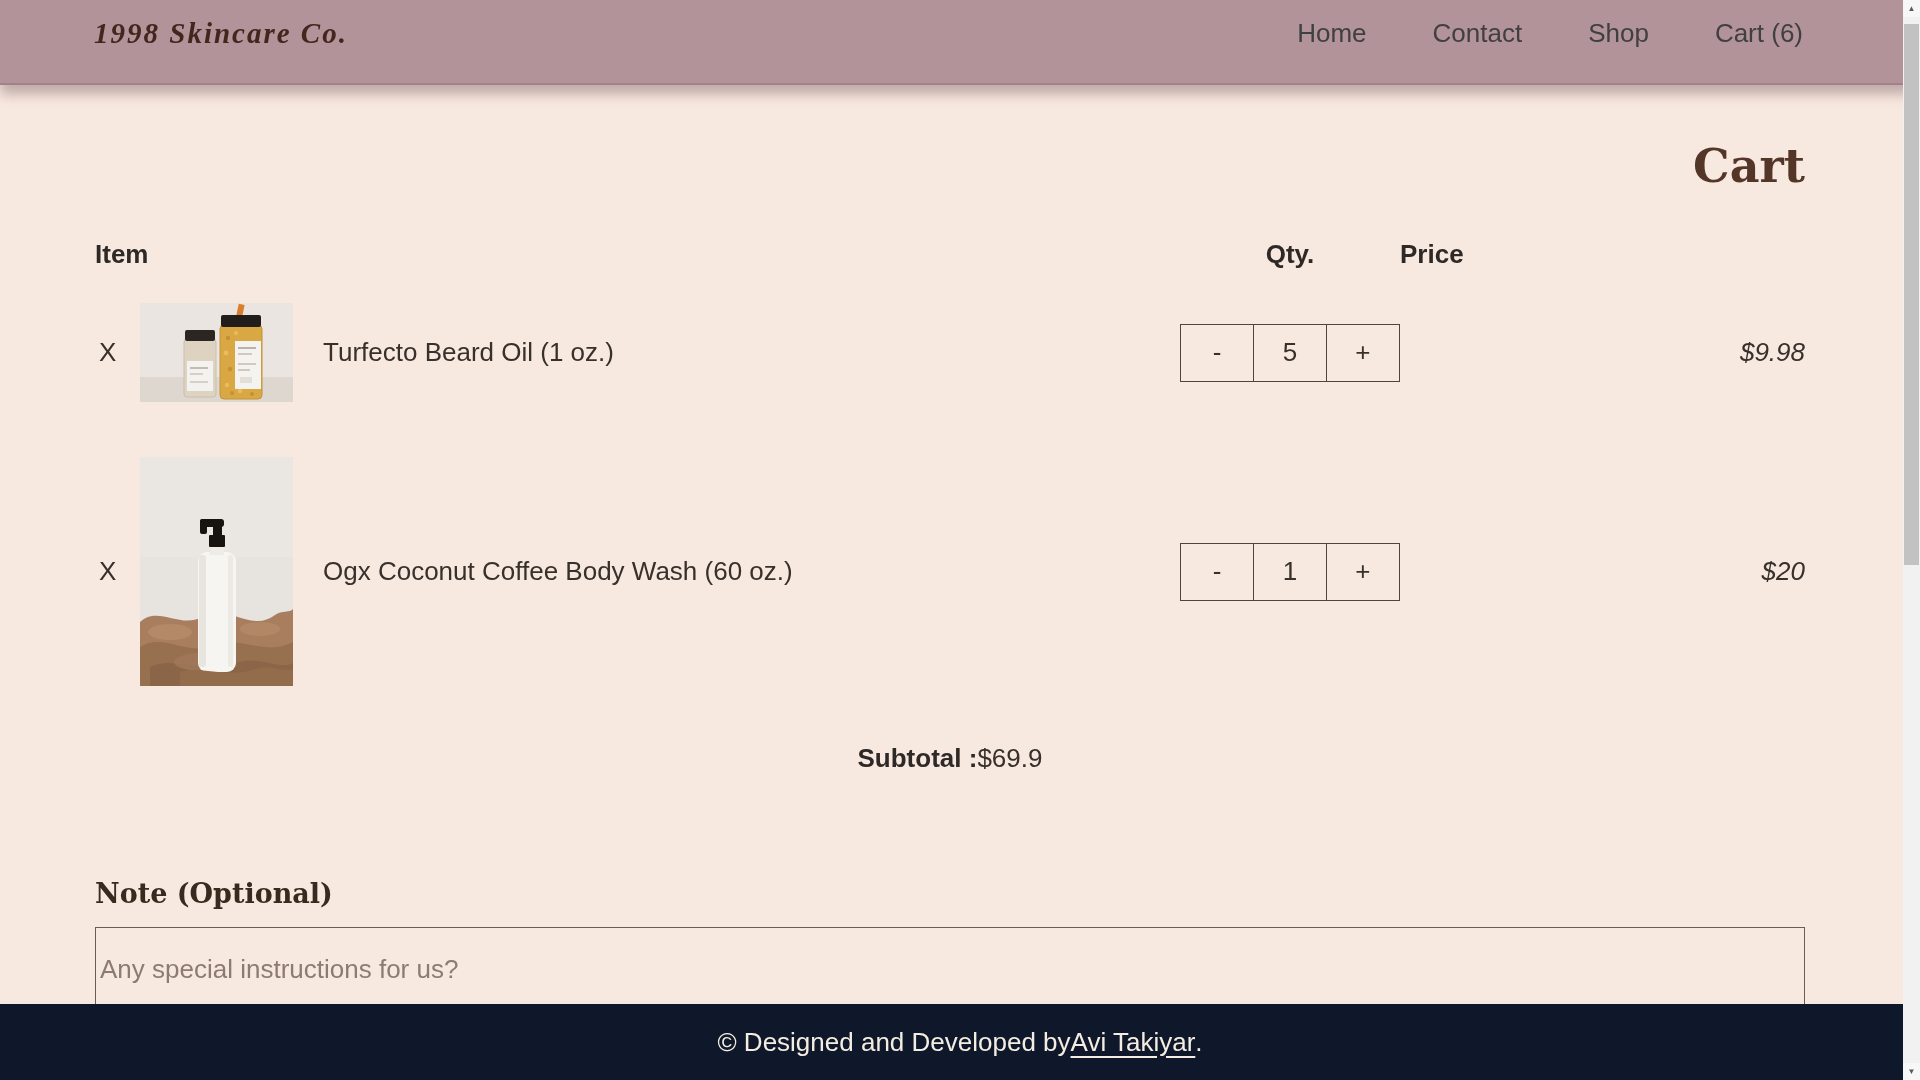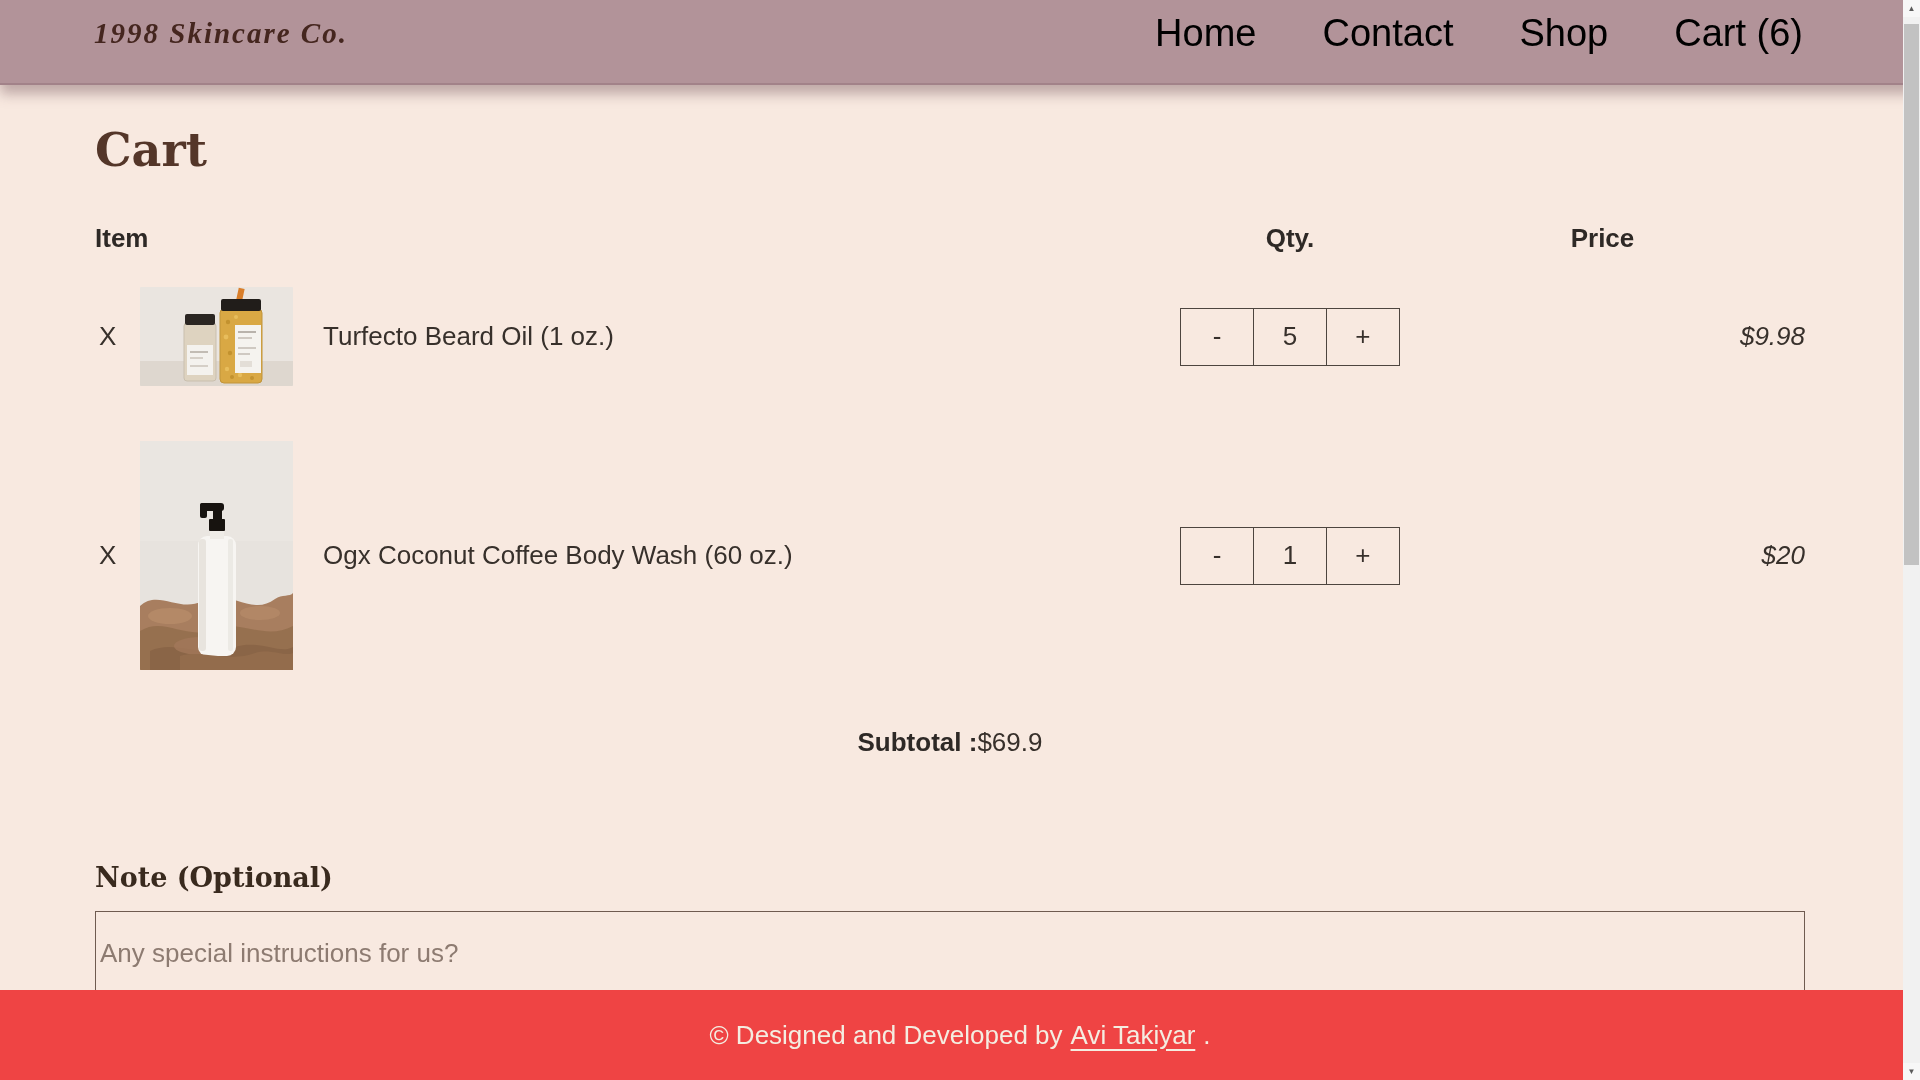--- a/index.html
+++ b/index.html
@@ -28,46 +28,46 @@
     font-style: italic;
     font-weight: 700;
     font-size: 29px;
     letter-spacing: 2px;
     color: #45261f;
     cursor: pointer;
   }
   .nav { display: flex; align-items: center; gap: 66px; }
   .nav a {
     text-decoration: none;
-    color: #000000;
-    font-size: 38px;
+    color: #404040;
+    font-size: 26px;
     cursor: pointer;
   }
 
   
   .main { padding: 0 115px 0 95px; }
 
   .page-title {
-    margin-top: 38px;
-    text-align: left;
+    margin-top: 54px;
+    text-align: right;
     font-family: "DejaVu Serif", serif;
     font-weight: 700;
     font-size: 46px;
     color: #543629;
   }
 
   .cart-grid-row {
     display: grid;
     grid-template-columns: 45px 183px 1fr 220px 405px;
     align-items: center;
   }
   .table-head { margin-top: 46px; font-weight: 700; font-size: 26px; color: #2e2926; }
   .table-head .head-item { grid-column: 1 / span 3; }
   .table-head .head-qty { text-align: center; }
-  .table-head .head-price { text-align: center; }
+  .table-head .head-price { text-align: left; }
 
   .row-1 { margin-top: 33px; }
   .row-2 { margin-top: 55px; }
 
   .remove-btn {
     font-size: 26px;
     color: #37302b;
     background: none;
     border: none;
     cursor: pointer;
@@ -130,26 +130,25 @@
     font-family: "Liberation Sans", sans-serif;
     display: block;
   }
   .note-textarea::placeholder { color: #8d7b71; opacity: 1; }
 
   
   .footer {
     position: absolute;
     left: 0; bottom: 0;
     width: 1920px;
-    height: 90px;
-    background: #ef4444;
+    height: 76px;
+    background: #0f172a;
     display: flex;
     align-items: center;
     justify-content: center;
-    gap: 8px;
     font-size: 26px;
     color: #f4ede1;
     z-index: 6;
   }
   .footer a { color: #f4ede1; text-decoration: underline; text-underline-offset: 5px; cursor: pointer; }
 
   
   .scrollbar {
     position: absolute;
     top: 0; right: 0;

